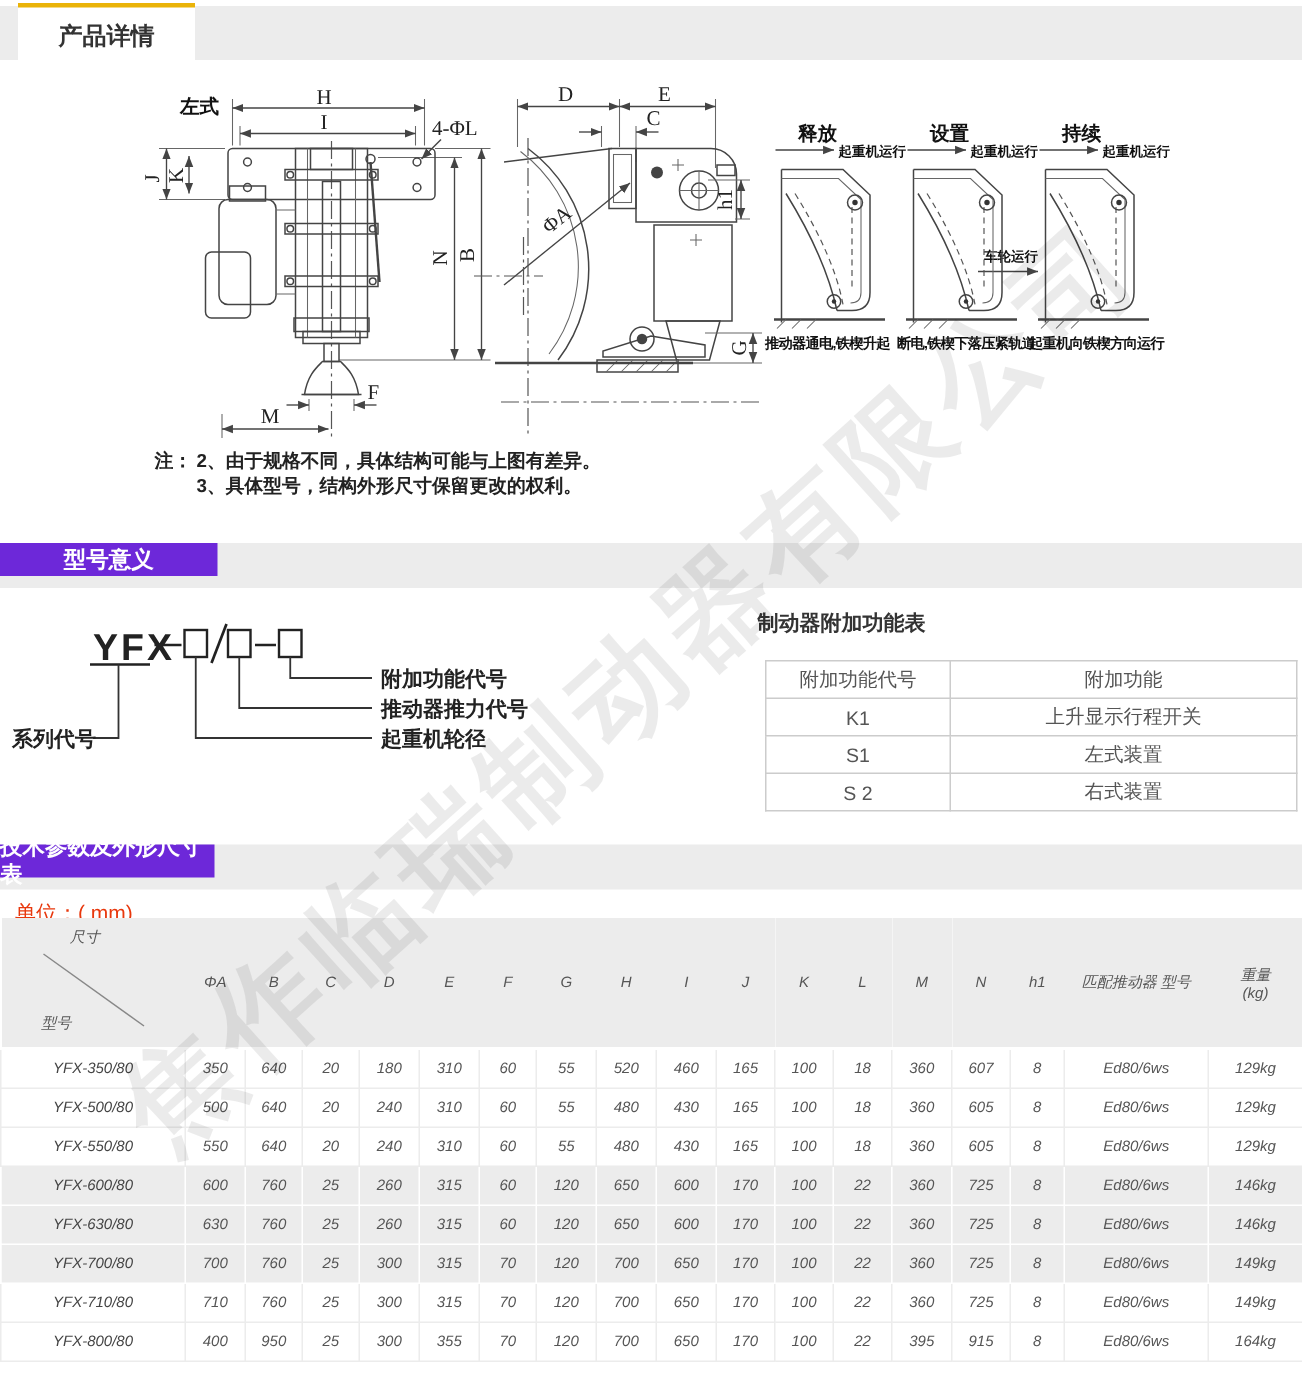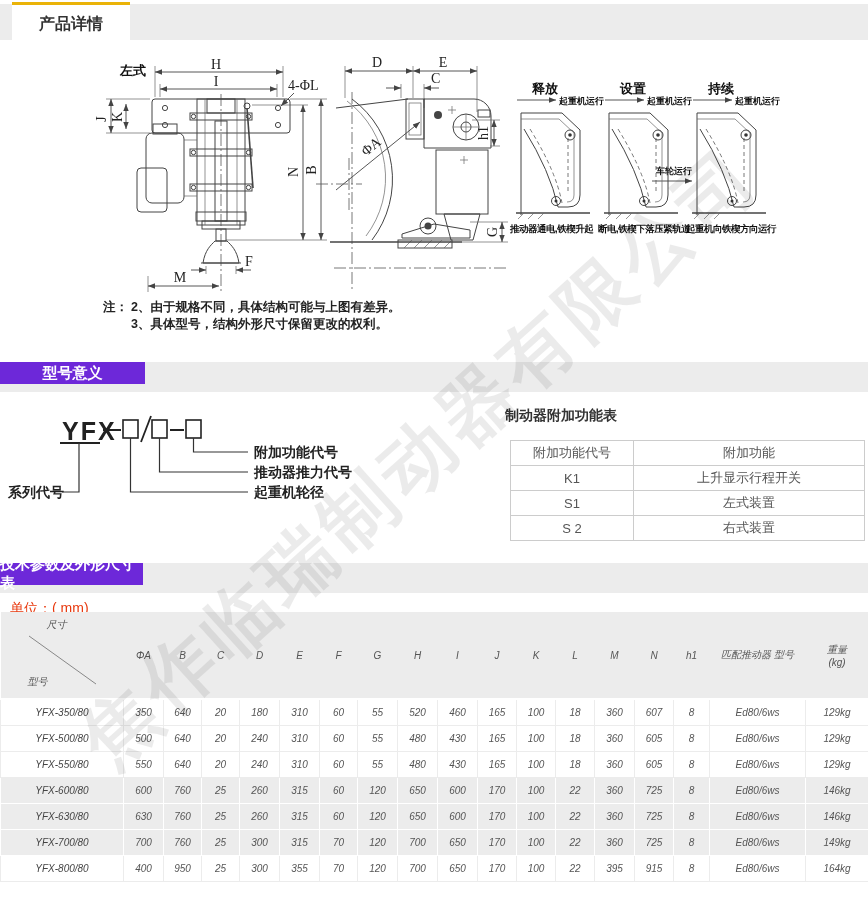--- a/index.html
+++ b/index.html
@@ -480,20 +480,40 @@
         <td>170</td>
         <td>100</td>
         <td>22</td>
         <td>360</td>
         <td>725</td>
         <td>8</td>
         <td>Ed80/6ws</td>
         <td>149kg</td>
       </tr>
       <tr>
+        <td class="model">YFX-710/80</td>
+        <td>710</td>
+        <td>760</td>
+        <td>25</td>
+        <td>300</td>
+        <td>315</td>
+        <td>70</td>
+        <td>120</td>
+        <td>700</td>
+        <td>650</td>
+        <td>170</td>
+        <td>100</td>
+        <td>22</td>
+        <td>360</td>
+        <td>725</td>
+        <td>8</td>
+        <td>Ed80/6ws</td>
+        <td>149kg</td>
+      </tr>
+      <tr>
         <td class="model">YFX-800/80</td>
         <td>400</td>
         <td>950</td>
         <td>25</td>
         <td>300</td>
         <td>355</td>
         <td>70</td>
         <td>120</td>
         <td>700</td>
         <td>650</td>

